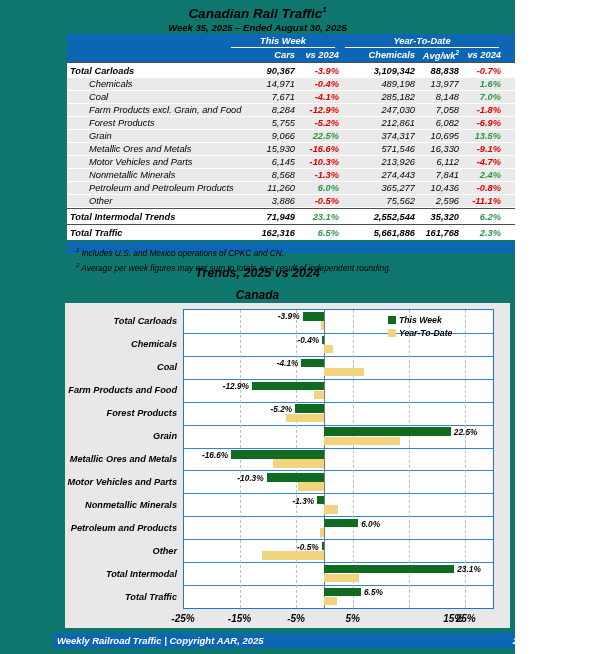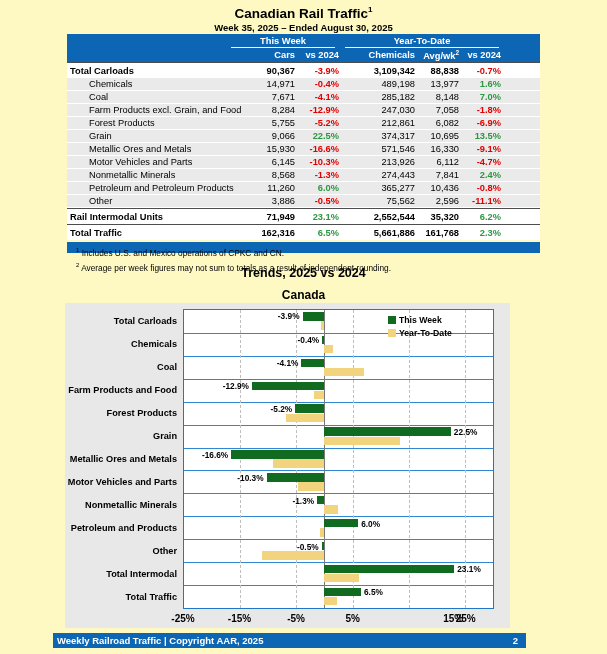--- a/index.html
+++ b/index.html
@@ -1,18 +1,18 @@
 <!DOCTYPE html>
 <html><head>
 <meta charset="utf-8">
 <style>
   * { margin:0; padding:0; box-sizing:border-box; }
   html,body { background:#fff; }
   body { font-family:"Liberation Sans", sans-serif; color:#000; }
-  .page { position:relative; width:607px; height:654px; background:#fef9c3; overflow:hidden; }
+  .page { position:relative; width:515px; height:654px; background:#0f766e; overflow:hidden;font-style:italic; }
 
   .title { position:absolute; top:5px; left:0; width:100%; text-align:center;
            font-size:13.5px; font-weight:bold; }
   .title sup { font-size:8px; }
   .subtitle { position:absolute; top:22px; left:0; width:100%; text-align:center;
               font-size:9.5px; font-weight:bold; }
 
   
   .rail-table { position:absolute; top:34px; left:67px; width:473px; font-size:9.3px; }
   .grid { display:grid; grid-template-columns:158px 72px 44px 76px 44px 42px 37px; align-items:center; }
@@ -192,21 +192,21 @@
         <div class="grid trow item">
           <div class="cell label">Other</div>
           <div class="cell cars">3,886</div>
           <div class="cell vs neg">-0.5%</div>
           <div class="cell cum">75,562</div>
           <div class="cell avg">2,596</div>
           <div class="cell ytd_vs neg">-11.1%</div>
           <div class="cell pad"></div>
         </div>
         <div class="grid trow total">
-          <div class="cell label">Rail Intermodal Units</div>
+          <div class="cell label">Total Intermodal Trends</div>
           <div class="cell cars">71,949</div>
           <div class="cell vs pos">23.1%</div>
           <div class="cell cum">2,552,544</div>
           <div class="cell avg">35,320</div>
           <div class="cell ytd_vs pos">6.2%</div>
           <div class="cell pad"></div>
         </div>
         <div class="grid trow total">
           <div class="cell label">Total Traffic</div>
           <div class="cell cars">162,316</div>

